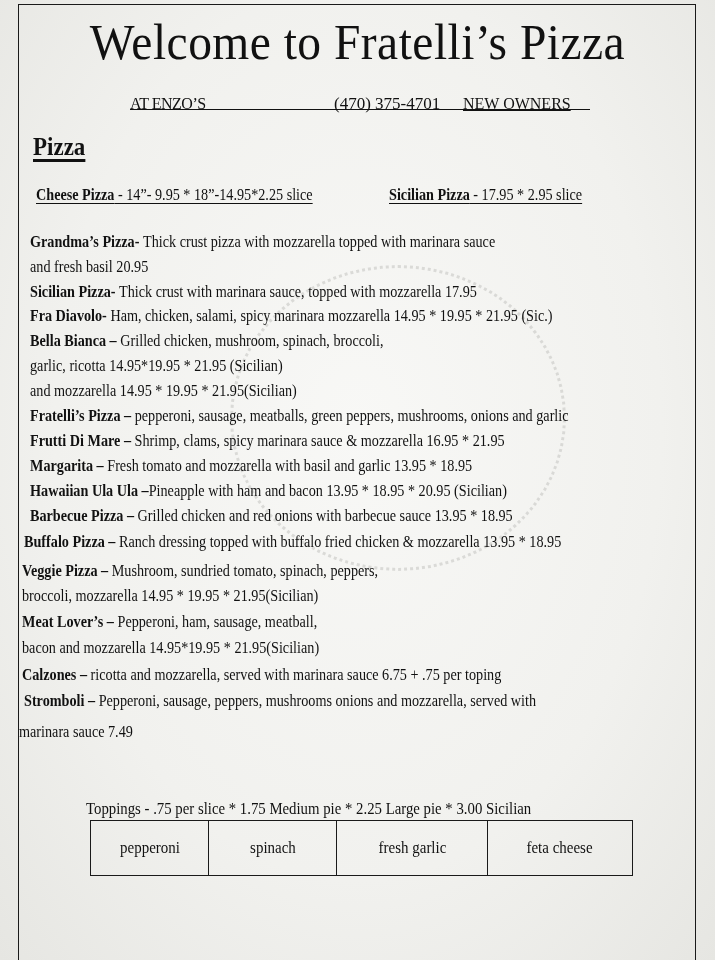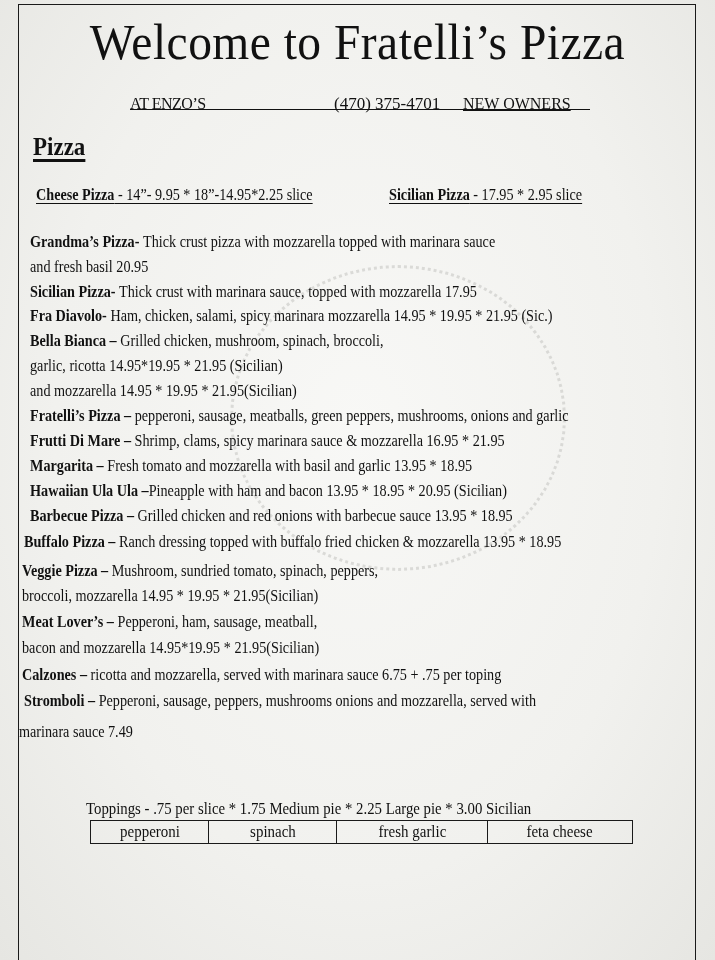--- a/index.html
+++ b/index.html
@@ -55,21 +55,21 @@
       position: absolute; left: 86px; top: 799px; font-size: 17px; white-space: nowrap;
       transform: scaleX(0.87); transform-origin: left;
     }
     table.toppings {
       position: absolute; left: 90px; top: 820px;
       border-collapse: collapse;
       font-size: 17px;
     }
     table.toppings td {
       border: 1.5px solid #1a1a1a;
-      text-align: center; height: 22px; padding: 0 2px;
+      text-align: center; height: 22px; padding: 16px 2px;
       line-height: 20px;
     }
     table.toppings td span { display: inline-block; transform: scaleX(0.88); }
   </style>
 </head>
 <body>
 
 <div class="paper">
   <div class="watermark"></div>
   <div class="frame"></div>

